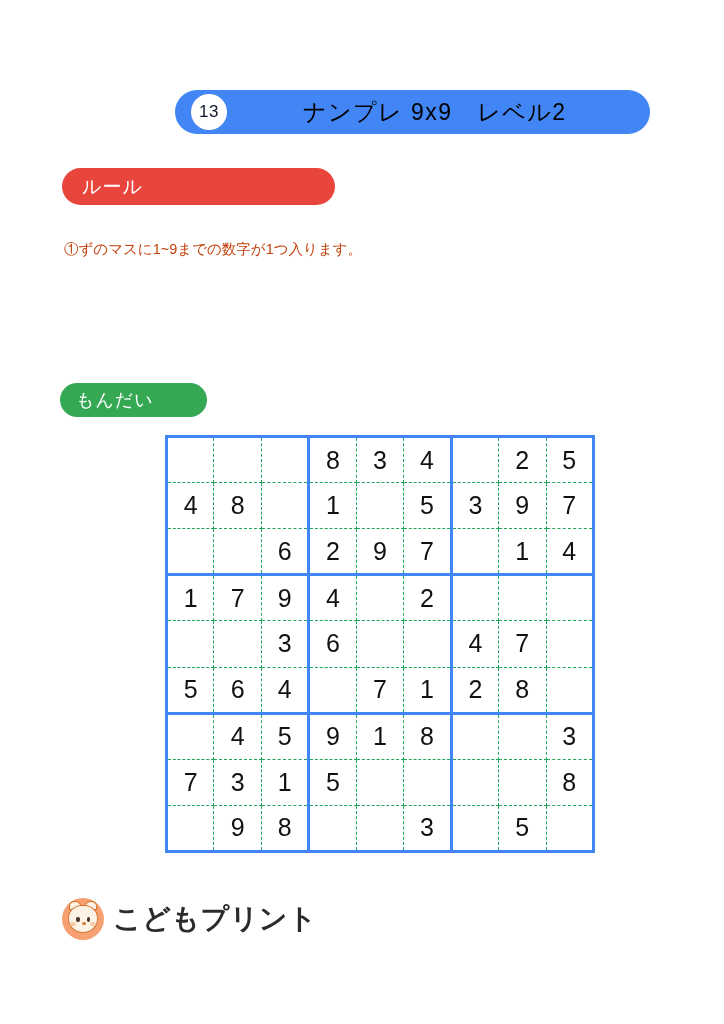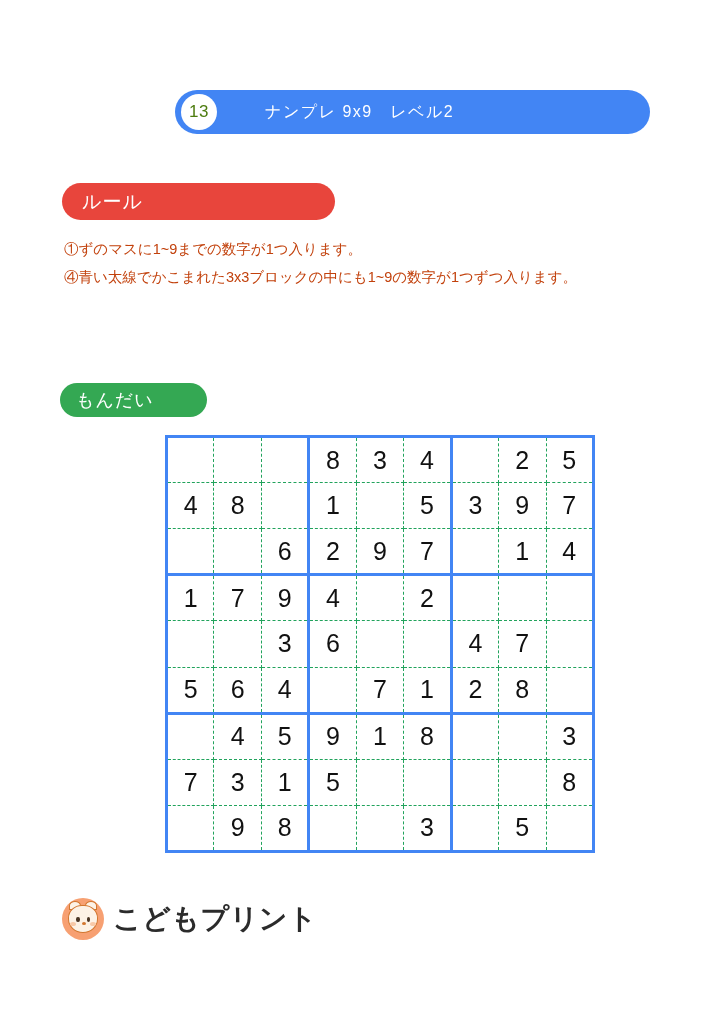--- a/index.html
+++ b/index.html
@@ -23,49 +23,49 @@
     width: 475px;
     height: 44px;
     background: #4285f4;
     border-radius: 22px;
     display: flex;
     align-items: center;
   }
   .title-badge {
     width: 36px;
     height: 36px;
-    margin-left: 6px;
+    margin-left: 16px;
     border-radius: 50%;
     background: #ffffff;
-    color: #4d7c0f;
+    color: #0f172a;
     font-size: 17px;
     display: flex;
     align-items: center;
     justify-content: center;
     letter-spacing: 0.5px;
   }
   .title-text {
-    color: #ffffff;
-    font-size: 16px;
-    margin-left: 48px;
+    color: #000000;
+    font-size: 23px;
+    margin-left: 76px;
     letter-spacing: 1.5px;
     white-space: pre;
   }
 
   
   .banner {
     position: absolute;
     display: flex;
     align-items: center;
     border-radius: 19px;
     color: #ffffff;
   }
   .banner-rules {
     left: 62px;
-    top: 183px;
+    top: 168px;
     width: 273px;
     height: 37px;
     background: #e8453c;
   }
   .banner-problem {
     left: 60px;
     top: 383px;
     width: 147px;
     height: 34px;
     background: #34a853;
@@ -209,21 +209,20 @@
   <div class="title-badge">13</div>
   <div class="title-text">ナンプレ 9x9　レベル2</div>
 </div>
 
 <div class="banner banner-rules">
   <span class="banner-label">ルール</span>
 </div>
 
 <div class="rules">
   <div class="rule-line">①ずのマスに1~9までの数字が1つ入ります。</div>
-  <div class="rule-line">④青い太線でかこまれた3x3ブロックの中にも1~9の数字が1つずつ入ります。</div>
 </div>
 
 <div class="banner banner-problem">
   <span class="banner-label">もんだい</span>
 </div>
 
 <div class="grid-wrap">
   <table class="sudoku">
     <tbody id="sudoku-body">
         <tr>

